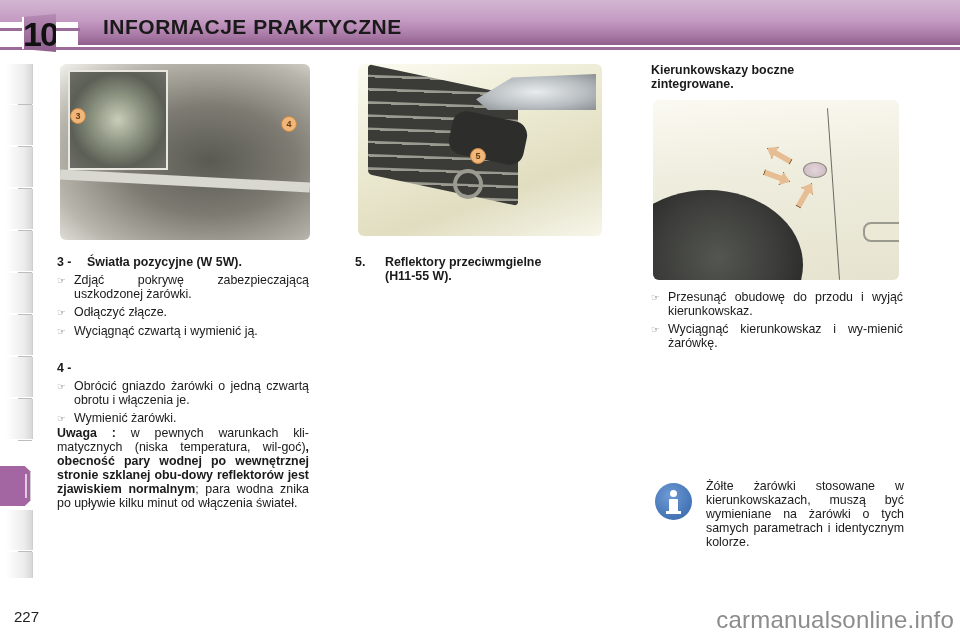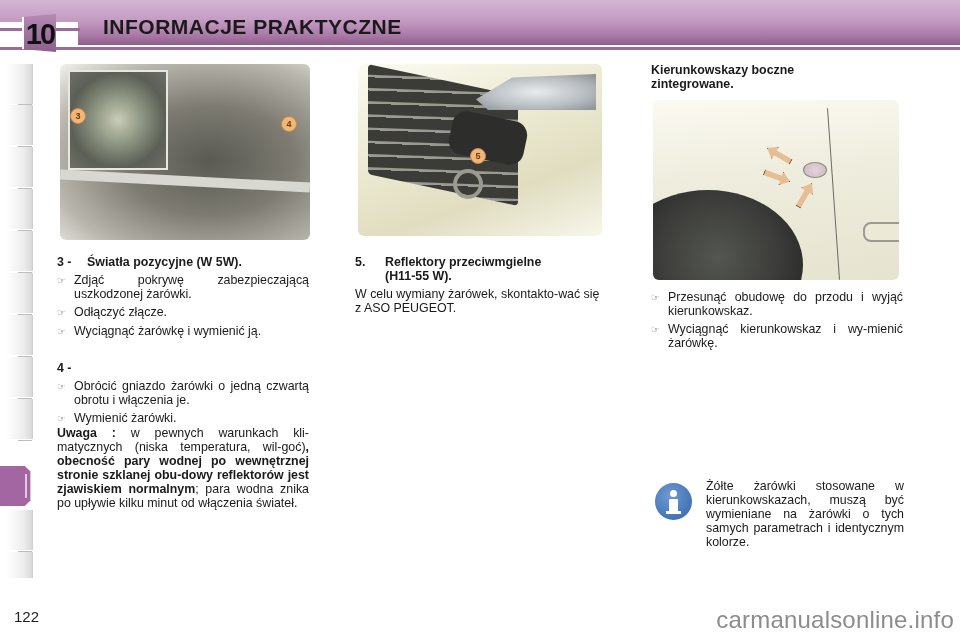--- a/index.html
+++ b/index.html
@@ -23,21 +23,21 @@
     position:absolute; left:0; top:28px; width:80px; height:3px; background:#9b6b99;
   }
   .chapter-badge {
     position:absolute; left:22px; top:14px; width:32px; height:38px;
     background:linear-gradient(to bottom,#b58ab3,#8f5e8d);
     clip-path:polygon(0 8%,100% 0,100% 100%,0 92%);
     display:flex; align-items:center; justify-content:center;
     border-left:2px solid #fff;
   }
   .chapter-badge span {
-    font-weight:bold; font-size:29px; color:#111; letter-spacing:-2px; margin-top:2px;
+    font-weight:bold; font-size:34px; color:#111; letter-spacing:-2px; margin-top:2px;
   }
   .title {
     position:absolute; left:103px; top:15px;
     font-size:21px; font-weight:bold; color:#1a1a1a; letter-spacing:0.5px;
   }
   
   .side-tabs { position:absolute; left:0; top:64px; width:32px; height:514px; }
   .side-tab {
     position:absolute; left:6px; width:26px; height:40px;
     background:linear-gradient(to right,#ffffff,#ececec 70%,#d8d8d8);
@@ -205,21 +205,21 @@
   <div class="bullet">
     <span class="mark">☞</span>
     <span class="txt">Zdjąć pokrywę zabezpieczającą uszkodzonej żarówki.</span>
   </div>
   <div class="bullet">
     <span class="mark">☞</span>
     <span class="txt">Odłączyć złącze.</span>
   </div>
   <div class="bullet">
     <span class="mark">☞</span>
-    <span class="txt">Wyciągnąć żarówkę i wymienić ją.</span>
+    <span class="txt">Wyciągnąć czwartą i wymienić ją.</span>
   </div>
 
   <div class="heading" style="margin-top:22px">
     <span class="num">4 -</span>
   </div>
   <div class="bullet">
     <span class="mark">☞</span>
     <span class="txt">Obrócić gniazdo żarówki o jedną czwartą obrotu i włączenia je.</span>
   </div>
   <div class="bullet">
@@ -233,21 +233,20 @@
 </div>
 
 <div class="col" style="left:355px;top:255px;width:250px">
   <div class="heading">
     <span class="num">5.</span>
     <span>
       <span>Reflektory przeciwmgielne</span><br>
       <span>(H11-55 W).</span>
     </span>
   </div>
-  <p style="margin-top:4px">W celu wymiany żarówek, skontakto-wać się z ASO PEUGEOT.</p>
 </div>
 
 <div class="col" style="left:651px;top:63px;width:200px">
   <div class="heading">Kierunkowskazy boczne zintegrowane.</div>
 </div>
 
 <div class="col" style="left:651px;top:286px;width:252px">
   <div class="bullet">
     <span class="mark">☞</span>
     <span class="txt">Przesunąć obudowę do przodu i wyjąć kierunkowskaz.</span>
@@ -258,14 +257,14 @@
   </div>
 </div>
 
 <div class="info-icon">
   <div class="dot"></div>
     <div class="stem"></div>
     <div class="base"></div>
 </div>
 <div class="col justify" style="left:706px;top:479px;width:198px">Żółte żarówki stosowane w kierunkowskazach, muszą być wymieniane na żarówki o tych samych parametrach i identycznym kolorze.</div>
 
-<div class="page-number">122</div>
+<div class="page-number">227</div>
 <div class="watermark">carmanualsonline.info</div>
 
 </body></html>

